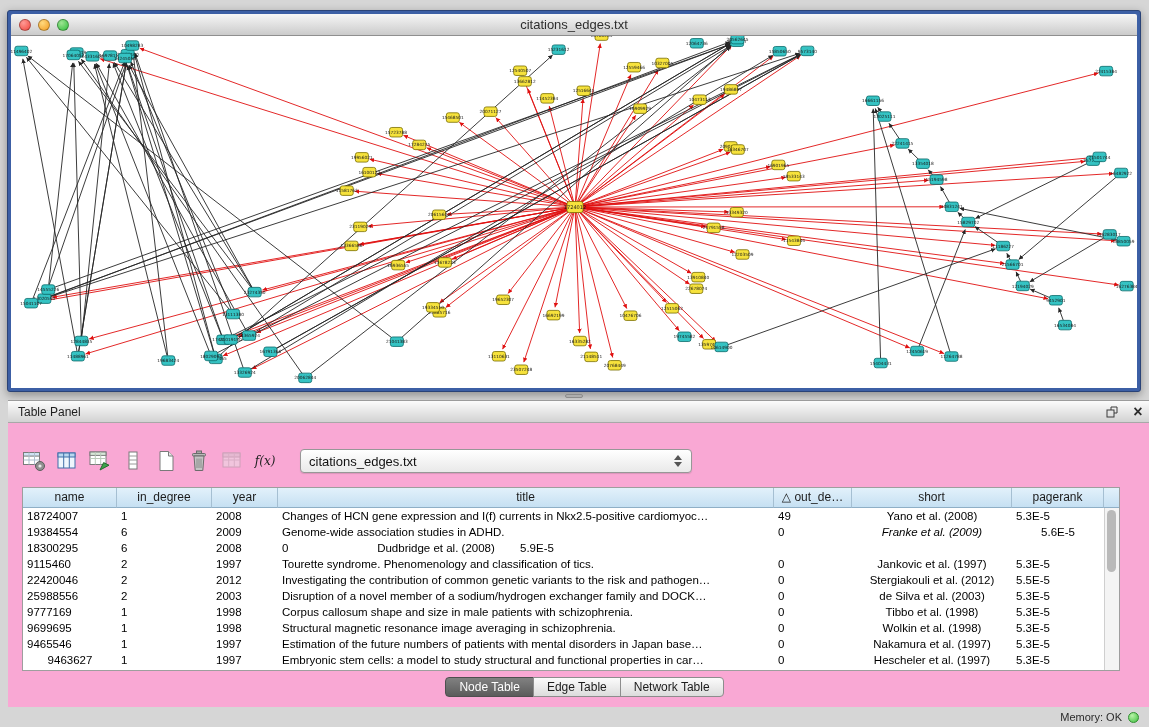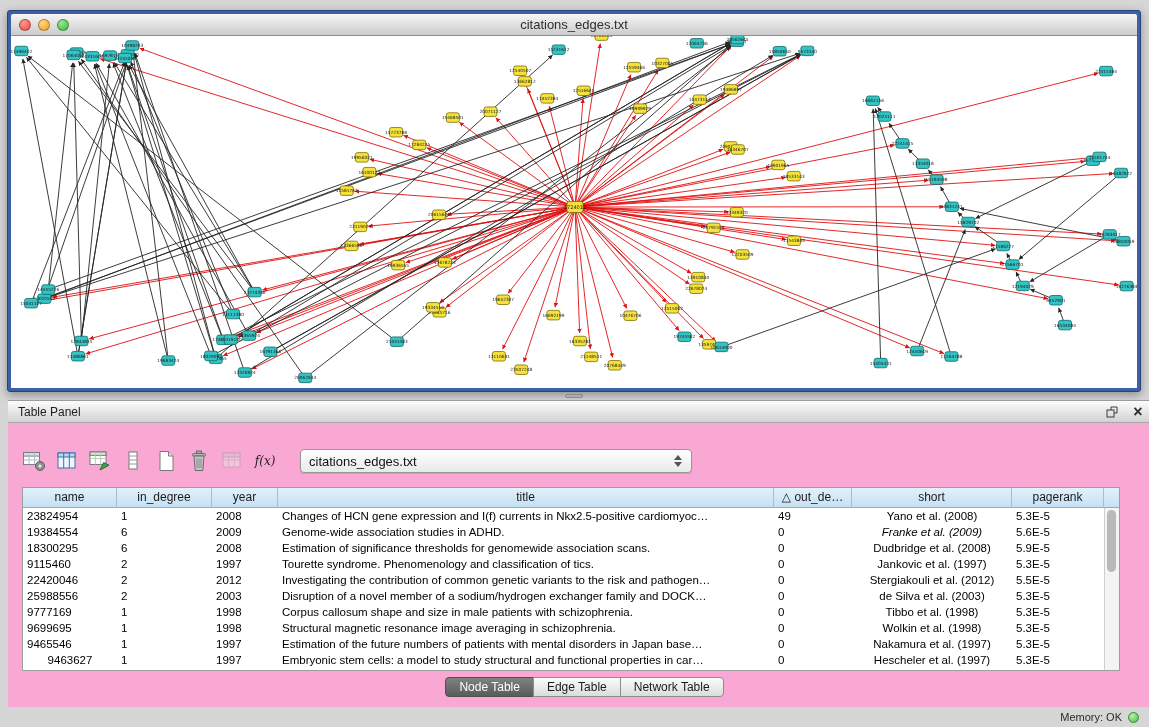--- a/index.html
+++ b/index.html
@@ -513,42 +513,41 @@
           <div class="th" style="width: 95px;">in_degree</div>
           <div class="th" style="width: 66px;">year</div>
           <div class="th" style="width: 496px;">title</div>
           <div class="th" style="width: 78px;">△ out_de…</div>
           <div class="th" style="width: 160px;">short</div>
           <div class="th" style="width: 92px;">pagerank</div>
           <div class="th fill"></div>
         </div>
       <div class="tbody">
           <div class="tr">
-            <div class="td" style="width: 94px; text-align: left;">23824954</div>
+            <div class="td" style="width: 94px; text-align: left;">18724007</div>
             <div class="td" style="width: 95px; text-align: left;">1</div>
             <div class="td" style="width: 66px; text-align: left;">2008</div>
             <div class="td" style="width: 496px; text-align: left;">Changes of HCN gene expression and I(f) currents in Nkx2.5-positive cardiomyoc…</div>
             <div class="td" style="width: 78px; text-align: left;">49</div>
             <div class="td" style="width: 160px; text-align: center;">Yano et al. (2008)</div>
             <div class="td" style="width: 92px; text-align: left;">5.3E-5</div>
           </div>
           <div class="tr">
             <div class="td" style="width: 94px; text-align: left;">19384554</div>
             <div class="td" style="width: 95px; text-align: left;">6</div>
             <div class="td" style="width: 66px; text-align: left;">2009</div>
             <div class="td" style="width: 496px; text-align: left;">Genome-wide association studies in ADHD.</div>
             <div class="td" style="width: 78px; text-align: left;">0</div>
             <div class="td" style="width: 160px; text-align: center; font-style: italic;">Franke et al. (2009)</div>
-            <div class="td" style="width: 92px; text-align: left;">5.6E-5</div>
+            <div class="td" style="width: 92px; text-align: center;">5.6E-5</div>
           </div>
           <div class="tr">
             <div class="td" style="width: 94px; text-align: left;">18300295</div>
             <div class="td" style="width: 95px; text-align: left;">6</div>
             <div class="td" style="width: 66px; text-align: left;">2008</div>
-            <div class="td" style="width: 496px; text-align: left;">Estimation of significance thresholds for genomewide association scans.</div>
             <div class="td" style="width: 78px; text-align: left;">0</div>
             <div class="td" style="width: 160px; text-align: center;">Dudbridge et al. (2008)</div>
             <div class="td" style="width: 92px; text-align: left;">5.9E-5</div>
           </div>
           <div class="tr">
             <div class="td" style="width: 94px; text-align: left;">9115460</div>
             <div class="td" style="width: 95px; text-align: left;">2</div>
             <div class="td" style="width: 66px; text-align: left;">1997</div>
             <div class="td" style="width: 496px; text-align: left;">Tourette syndrome. Phenomenology and classification of tics.</div>
             <div class="td" style="width: 78px; text-align: left;">0</div>

